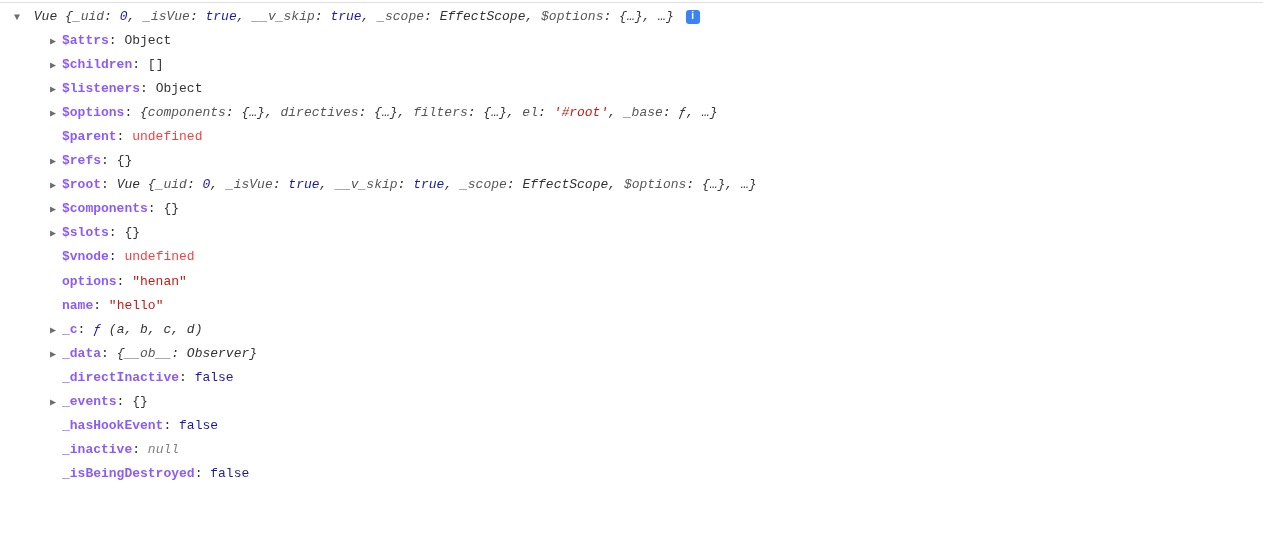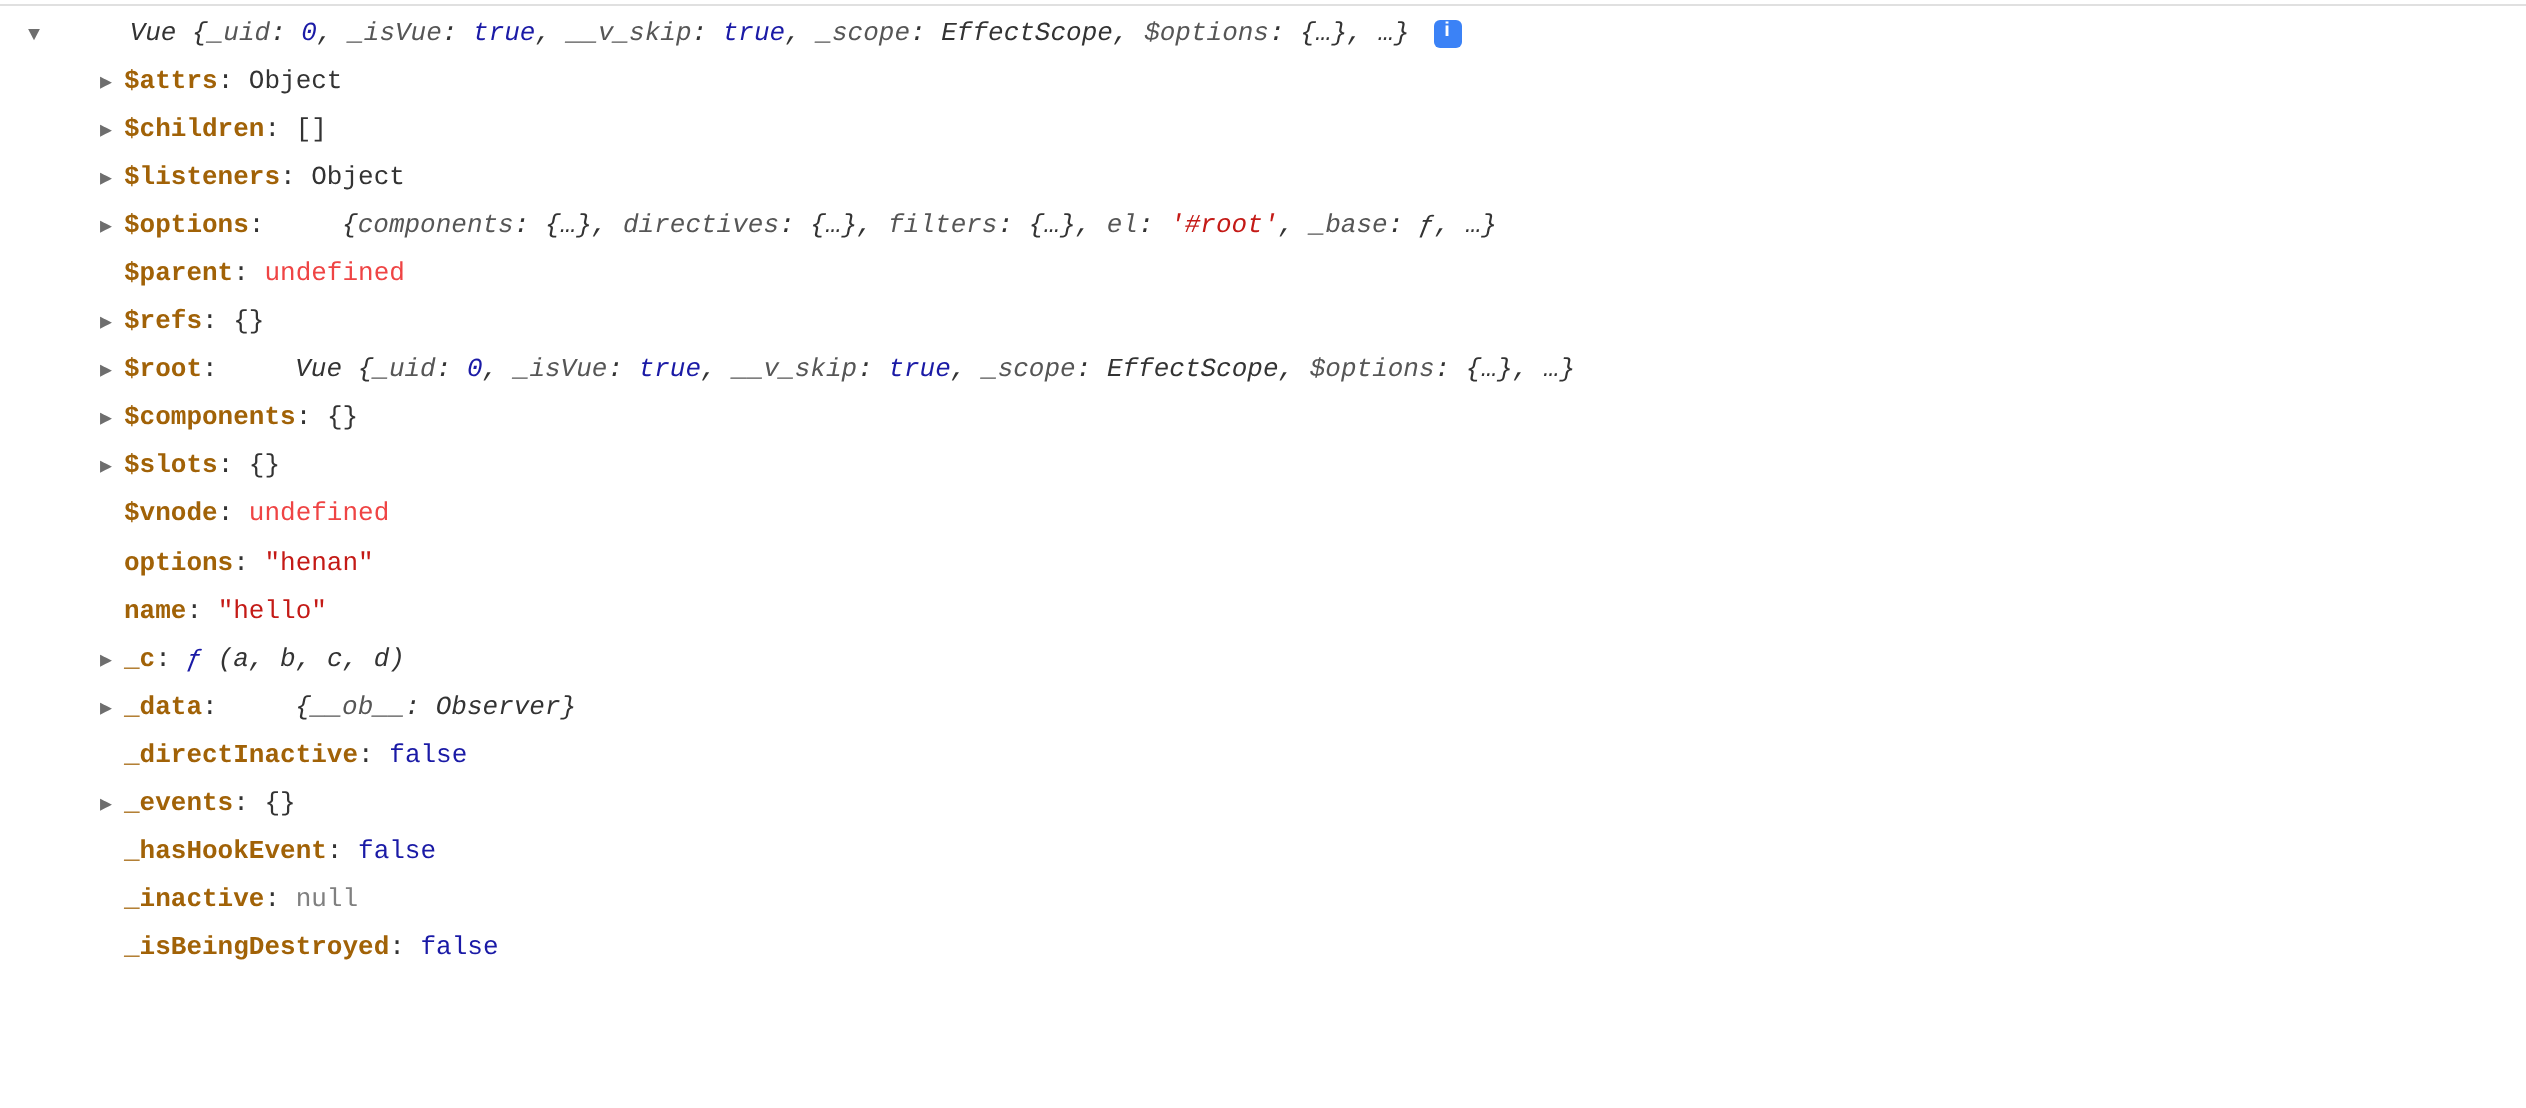--- a/index.html
+++ b/index.html
@@ -19,29 +19,29 @@
       width: 10px;
       color: #6e6e6e;
       font-size: 10px;
       cursor: pointer;
       user-select: none;
       margin-right: 2px;
     }
     .arrow.down::before { content: "▼"; }
     .arrow.right::before { content: "▶"; }
     .arrow.none::before { content: ""; }
-    .prop-bold { font-weight: bold; color: #a16207; }
-    .italic { font-style: italic; margin-left: 31px; }
+    .prop-bold { font-weight: bold; color: #8b5cf6; }
+    .italic { font-style: italic; }
     .colon { color: #333; }
     .val-obj { color: #333; }
     .val-num { color: #1a1aa6; }
     .val-bool { color: #1a1aa6; }
     .val-str { color: #c41a16; }
     .val-undef { color: #ef4444; }
-    .val-null { color: #808080; }
+    .val-null { color: #808080; font-style: italic; }
     .val-func { font-style: italic; color: #333; }
     .f-kw { color: #1a1aa6; font-style: italic; }
     .preview-key { color: #565656; font-style: italic; }
     .info-badge {
       display: inline-flex;
       align-items: center;
       justify-content: center;
       width: 14px;
       height: 14px;
       background: #3b82f6;

